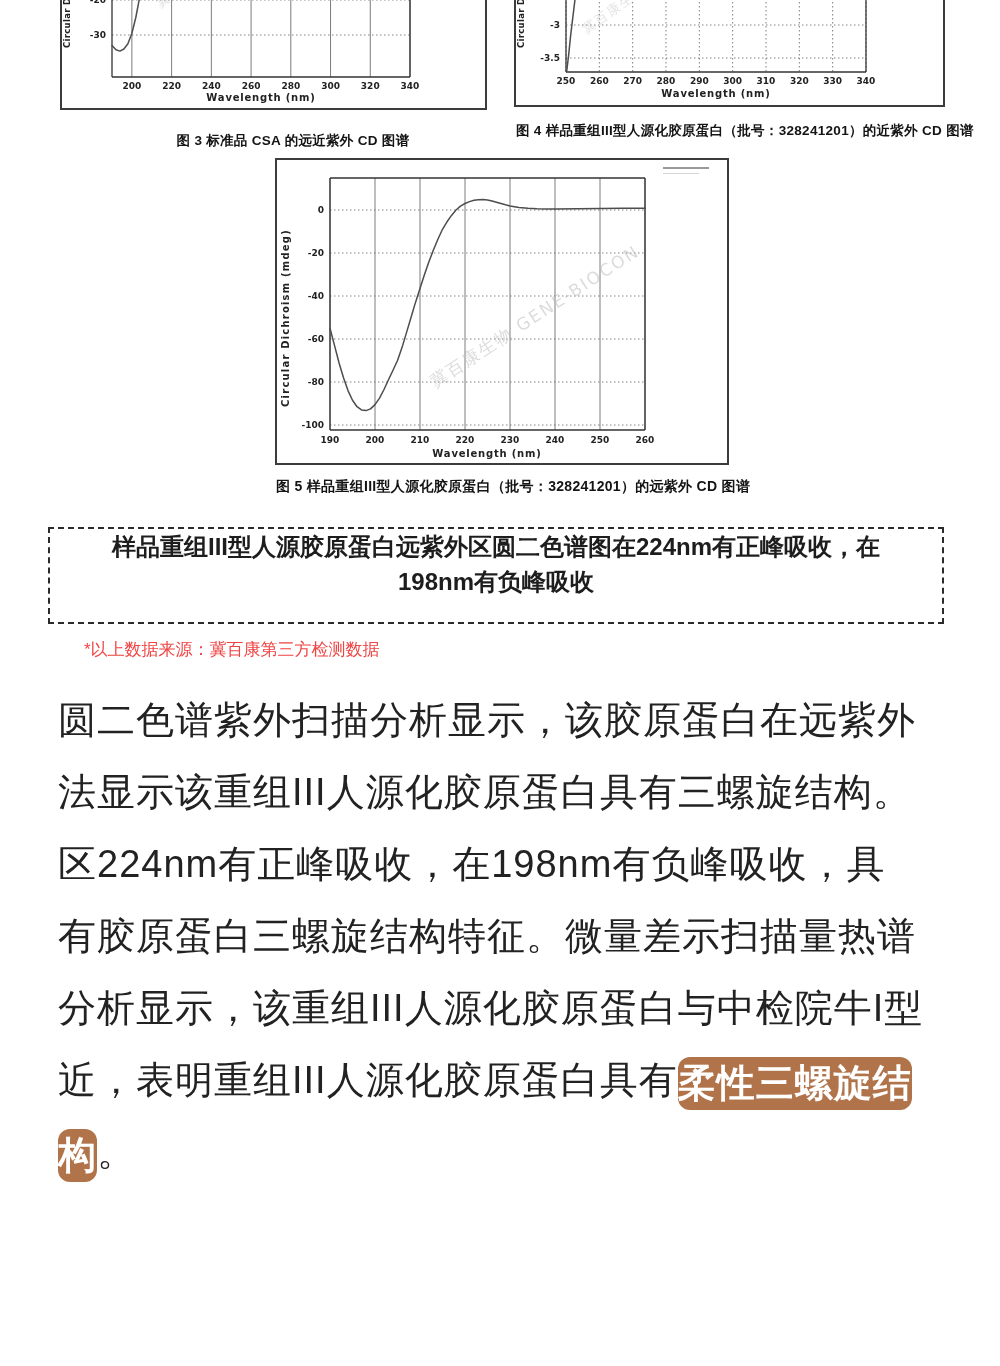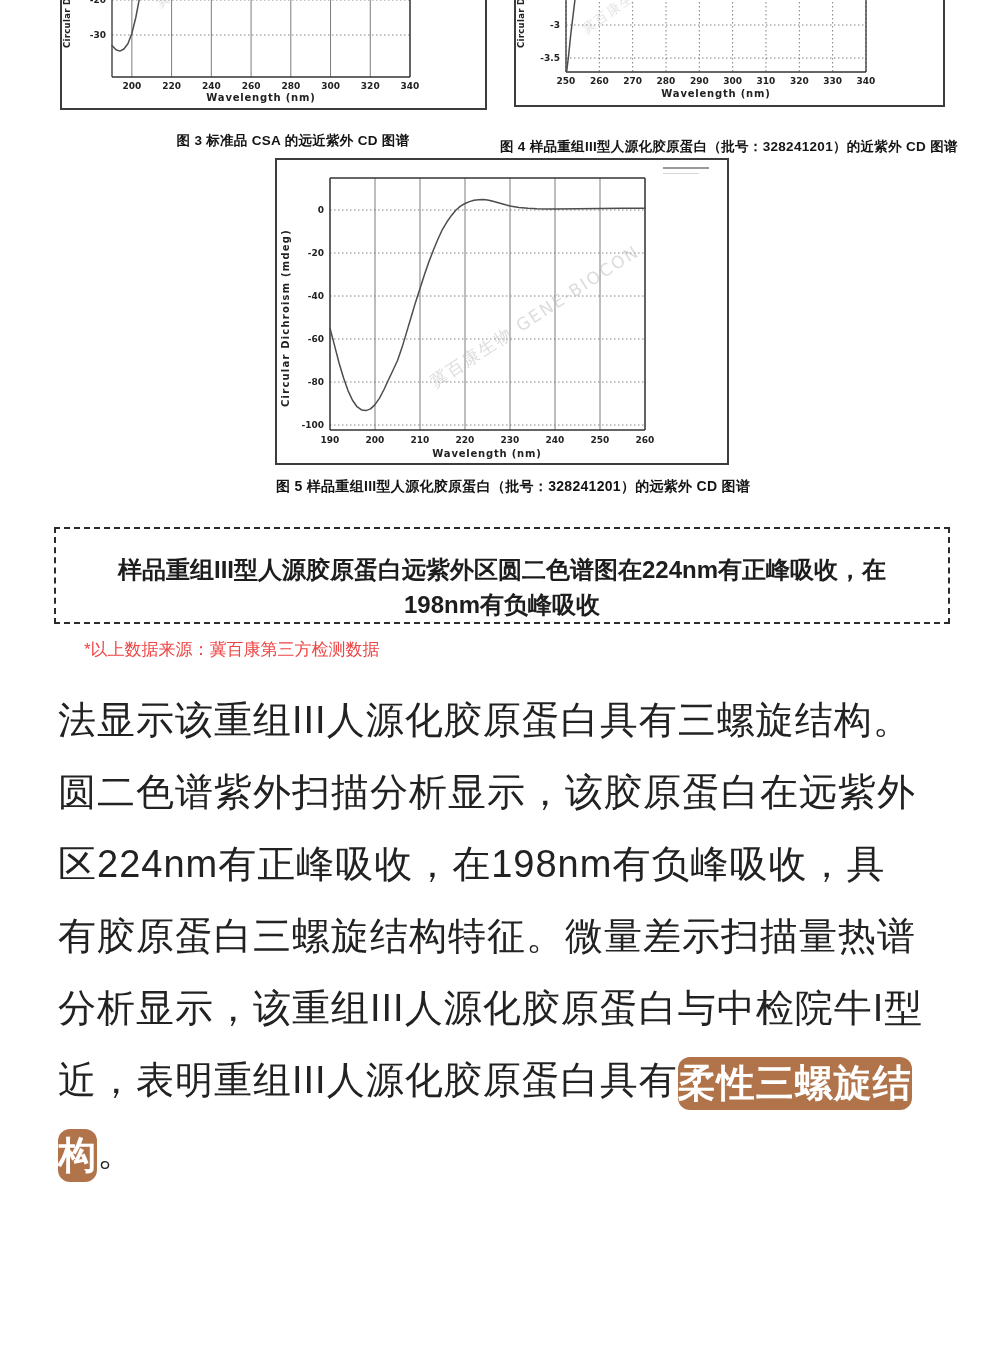--- a/index.html
+++ b/index.html
@@ -2,22 +2,22 @@
 <html><head>
 <meta charset="utf-8">
 <style>
   html,body{margin:0;padding:0;background:#fff;}
   .page{position:relative;width:1000px;height:1366px;background:#ffffff;overflow:hidden;
         font-family:"Liberation Sans","DejaVu Sans",sans-serif;color:#1f1f1f;}
   svg{overflow:hidden;display:block;}
   .fig-svg{position:absolute;}
   .caption{position:absolute;text-align:center;font-weight:bold;font-size:13.5px;color:#141414;
            letter-spacing:.3px;white-space:nowrap;}
-  .callout{position:absolute;left:54px;top:527px;width:896px;height:97px;border:2px dashed #2b2b2b;
-           box-sizing:border-box;display:flex;align-items:flex-end;justify-content:center;}
+  .callout{position:absolute;left:48px;top:527px;width:896px;height:97px;border:2px dashed #2b2b2b;
+           box-sizing:border-box;display:flex;align-items:flex-start;justify-content:center;}
   .callout-text{width:820px;text-align:center;font-size:24px;line-height:35px;font-weight:600;color:#1d1d1d;}
   .footnote{position:absolute;left:55px;top:638px;font-size:17px;color:#ef4444;margin-left:29px;}
   .para{position:absolute;left:58px;top:684px;width:900px;}
   .para .pline{height:72px;line-height:72px;font-size:38px;letter-spacing:1px;color:#222;white-space:nowrap;}
   .chip{display:inline-block;background:#b0734a;color:#ffffff;font-weight:bold;border-radius:12px;
         padding:1px 0;line-height:1.35;vertical-align:-3px;}
 </style>
 </head>
 <body>
 
@@ -82,21 +82,21 @@
       <text x="285.331" y="84" font-size="9" font-family="DejaVu Sans, sans-serif" fill="#222" font-weight="bold" text-anchor="middle">320</text>
       <text x="318.664" y="84" font-size="9" font-family="DejaVu Sans, sans-serif" fill="#222" font-weight="bold" text-anchor="middle">330</text>
       <text x="351.997" y="84" font-size="9" font-family="DejaVu Sans, sans-serif" fill="#222" font-weight="bold" text-anchor="middle">340</text>
       <text x="46" y="28" font-size="9" font-family="DejaVu Sans, sans-serif" fill="#222" font-weight="bold" text-anchor="end">-3</text>
       <text x="46" y="61" font-size="9" font-family="DejaVu Sans, sans-serif" fill="#222" font-weight="bold" text-anchor="end">-3.5</text>
       <text x="202" y="97" font-size="10" font-family="DejaVu Sans, sans-serif" fill="#222" font-weight="bold" text-anchor="middle" letter-spacing="0.8">Wavelength (nm)</text>
       <text transform="translate(10,48) rotate(-90)" text-anchor="start" font-size="8.5" font-family="DejaVu Sans, sans-serif" fill="#222" font-weight="bold" letter-spacing="0.3">Circular Dichroism (mdeg)</text>
       <text transform="translate(72,34) rotate(-35)" font-size="13" font-family="DejaVu Sans, sans-serif" fill="#b9b9b9" opacity="0.4" letter-spacing="2">冀百康生物</text>
       <polyline points="52.7,71.2 54.7,54.7 56.7,34.9 58.7,18.4 60.7,1.9 62.7,-14.6" fill="none" stroke="#4d4d4d" stroke-width="1.5" stroke-linejoin="round" stroke-linecap="round"></polyline>
     </svg>
-  <div class="caption" style="left:500px;top:122px;width:412px;margin-top:16px;">图 4 样品重组III型人源化胶原蛋白（批号：328241201）的近紫外 CD 图谱</div>
+  <div class="caption" style="left:516px;top:122px;width:412px;">图 4 样品重组III型人源化胶原蛋白（批号：328241201）的近紫外 CD 图谱</div>
 
   <svg id="fig5-svg" class="fig-svg" style="left:275px;top:158px;" width="455" height="308">
       <rect x="1" y="1" width="452" height="305" fill="none" stroke="#3c3c3c" stroke-width="2"></rect>
       <line x1="55" y1="20" x2="55" y2="272" stroke="#5a5a5a" stroke-width="0.8"></line>
       <line x1="100" y1="20" x2="100" y2="272" stroke="#5a5a5a" stroke-width="0.8"></line>
       <line x1="145" y1="20" x2="145" y2="272" stroke="#5a5a5a" stroke-width="0.8"></line>
       <line x1="190" y1="20" x2="190" y2="272" stroke="#5a5a5a" stroke-width="0.8"></line>
       <line x1="235" y1="20" x2="235" y2="272" stroke="#5a5a5a" stroke-width="0.8"></line>
       <line x1="280" y1="20" x2="280" y2="272" stroke="#5a5a5a" stroke-width="0.8"></line>
       <line x1="325" y1="20" x2="325" y2="272" stroke="#5a5a5a" stroke-width="0.8"></line>
@@ -134,22 +134,22 @@
     </svg>
   <div class="caption" style="left:276px;top:478px;width:455px;font-size:14px;">图 5 样品重组III型人源化胶原蛋白（批号：328241201）的远紫外 CD 图谱</div>
 
   <div class="callout">
     <div class="callout-text">样品重组III型人源胶原蛋白远紫外区圆二色谱图在224nm有正峰吸收，在198nm有负峰吸收</div>
   </div>
 
   <div class="footnote">*以上数据来源：冀百康第三方检测数据</div>
 
   <div class="para">
+    <div class="pline">圆二色谱紫外扫描分析显示，该胶原蛋白在远紫外</div>
     <div class="pline">法显示该重组III人源化胶原蛋白具有三螺旋结构。</div>
-    <div class="pline">圆二色谱紫外扫描分析显示，该胶原蛋白在远紫外</div>
     <div class="pline">区224nm有正峰吸收，在198nm有负峰吸收，具</div>
     <div class="pline">有胶原蛋白三螺旋结构特征。微量差示扫描量热谱</div>
     <div class="pline">分析显示，该重组III人源化胶原蛋白与中检院牛I型</div>
     <div class="pline"><span>近，表明重组III人源化胶原蛋白具有</span><span class="chip">柔性三螺旋结</span></div>
     <div class="pline"><span class="chip">构</span><span>。</span></div>
   </div>
 
 </div>
 
 </body></html>

